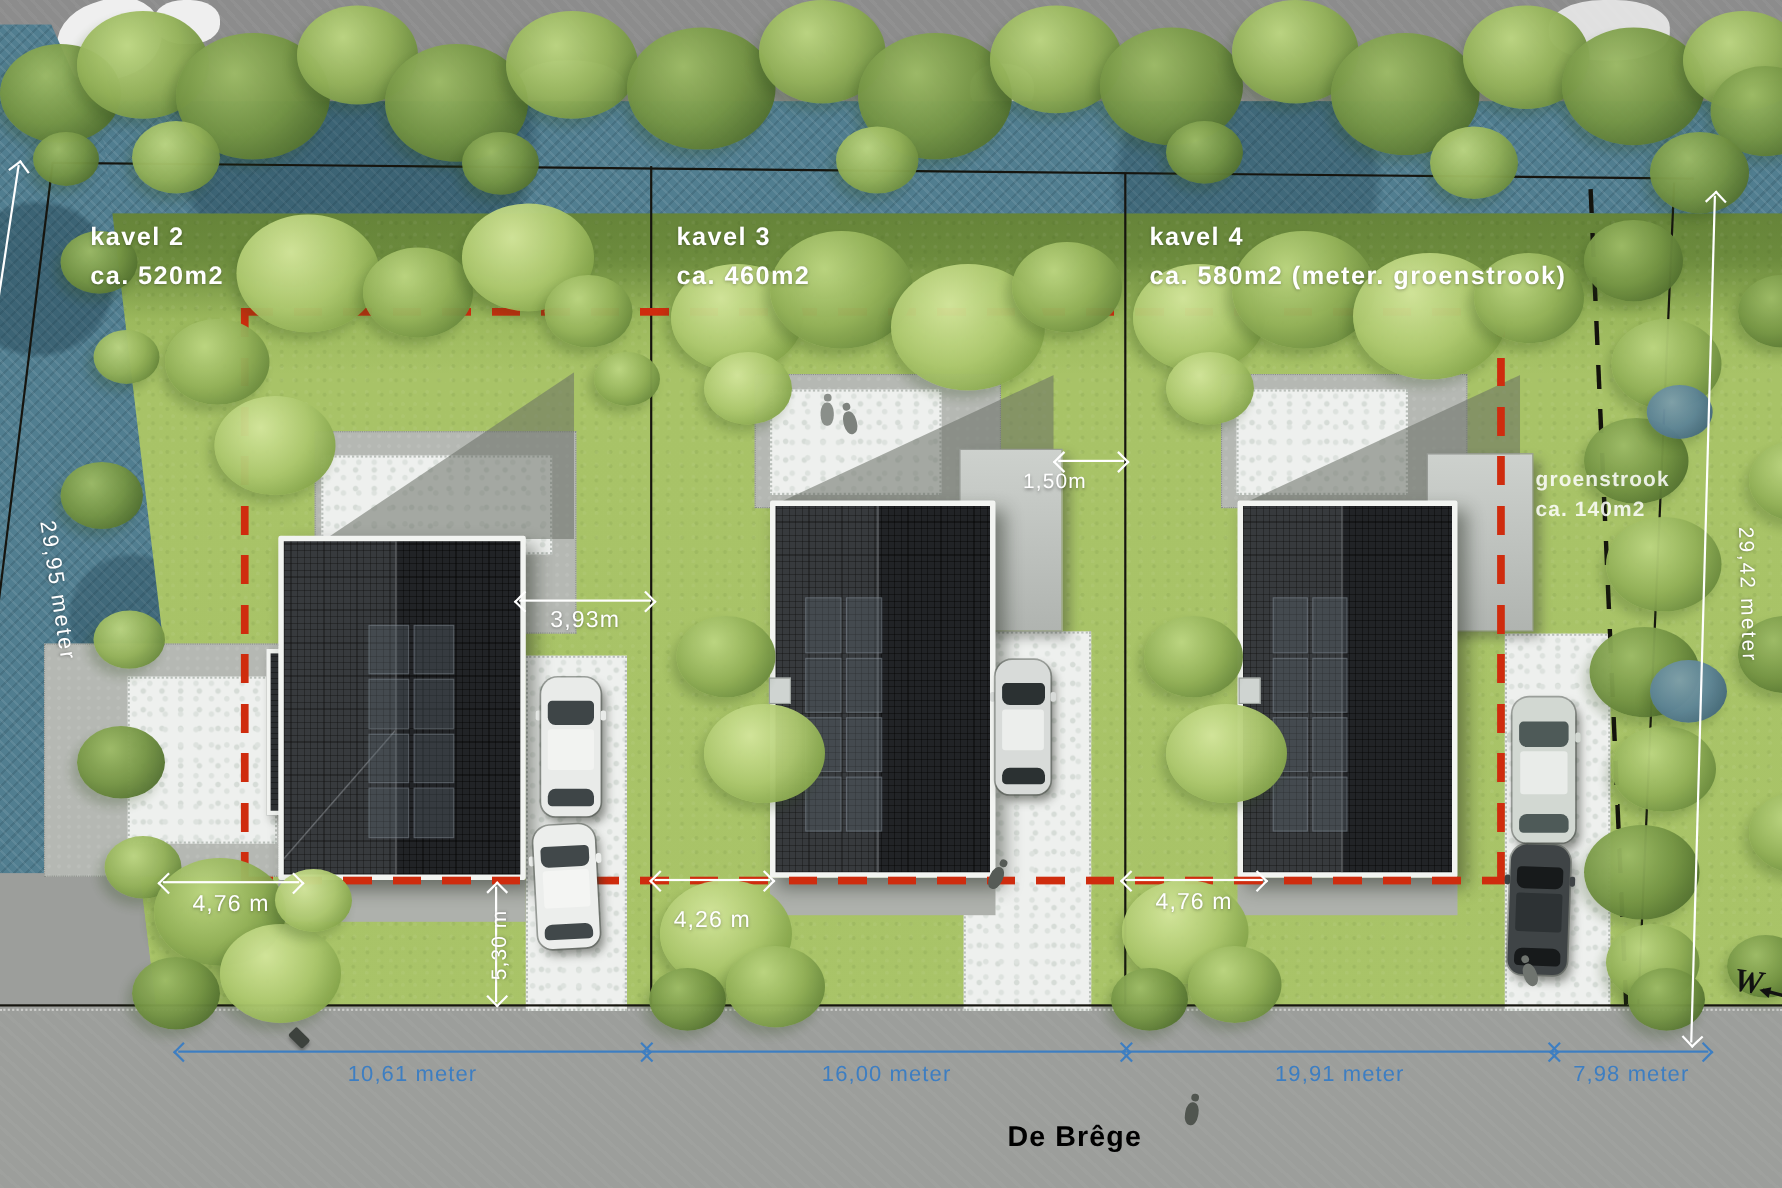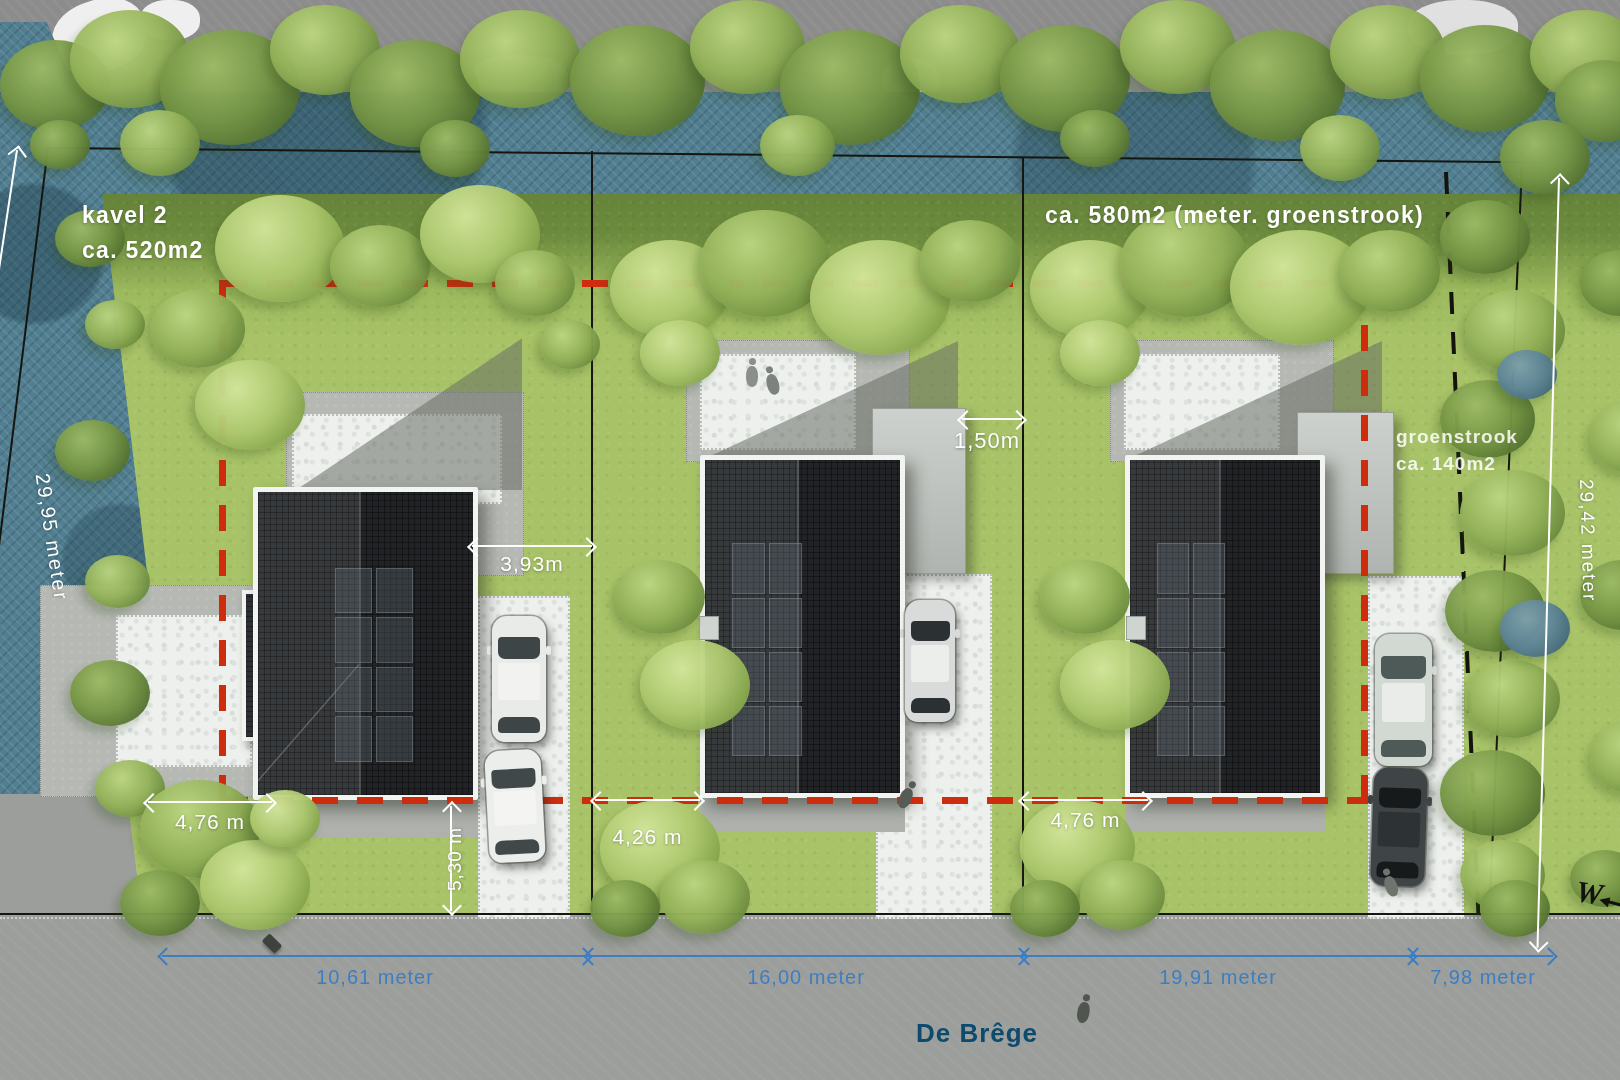--- a/index.html
+++ b/index.html
@@ -120,21 +120,21 @@
   .glabel{position:absolute;color:rgba(255,255,255,.85);font-size:19px;font-weight:600;
     letter-spacing:1px;line-height:1.4;z-index:41;}
 
   .bdim{position:absolute;height:0;border-top:2.5px solid #3d7ec2;z-index:40;}
   .bdim::before{content:"";position:absolute;left:-2px;top:-7px;width:11px;height:11px;
     border-left:2.5px solid #3d7ec2;border-bottom:2.5px solid #3d7ec2;transform:rotate(45deg);}
   .bdim::after{content:"";position:absolute;right:-2px;top:-7px;width:11px;height:11px;
     border-right:2.5px solid #3d7ec2;border-top:2.5px solid #3d7ec2;transform:rotate(45deg);}
   .blabel{position:absolute;color:#3d7ec2;font-size:20px;font-weight:500;letter-spacing:1px;
     text-align:center;z-index:40;}
-  .street-name{position:absolute;color:#0c4a6e;font-size:26px;font-weight:700;letter-spacing:1px;
+  .street-name{position:absolute;color:#000000;font-size:26px;font-weight:700;letter-spacing:1px;
     text-align:center;z-index:40;}
   .compass{position:absolute;color:#111;font-family:"Liberation Serif",serif;font-style:italic;
     font-weight:700;font-size:30px;z-index:40;transform:rotate(8deg);}
   .compass-line{position:absolute;width:26px;height:0;border-top:3px solid #111;z-index:40;transform:rotate(15deg);}
   .compass-line::before{content:"";position:absolute;left:-3px;top:-6px;border-right:10px solid #111;
     border-top:5px solid transparent;border-bottom:5px solid transparent;}
   .rot-label{position:absolute;color:#fff;font-size:20px;font-weight:500;letter-spacing:2px;
     z-index:41;transform-origin:left center;white-space:nowrap;text-shadow:0 1px 3px rgba(0,0,0,.4);}
 </style>
 </head>
@@ -354,33 +354,38 @@
   <div class="person" style="left:766px;top:366px;--pc:#7d827d;transform:rotate(-15deg);"></div>
   <div class="person" style="left:901px;top:780px;--pc:#565b56;transform:rotate(25deg);"></div>
   <div class="person" style="left:1078px;top:994px;--pc:#50554f;transform:rotate(10deg);"></div>
   <div class="person" style="left:1384px;top:868px;--pc:#6f746f;transform:rotate(-20deg);"></div>
   <div class="bench" style="left:263px;top:938px;"></div>
 
   <div class="klabel" style="left:82px;top:198px;">
     <div>kavel 2</div>
     <div>ca. 520m2</div>
   </div>
+  <div class="klabel" style="left:615px;top:198px;">
+    <div>kavel 3</div>
+    <div>ca. 460m2</div>
+  </div>
   <div class="klabel" style="left:1045px;top:198px;">
+    <div>kavel 4</div>
     <div>ca. 580m2 (meter. groenstrook)</div>
   </div>
   <div class="glabel" style="left:1396px;top:424px;width:130px;">
     <div>groenstrook</div>
     <div>ca. 140m2</div>
   </div>
 
   <div class="harrow" style="left:472px;top:545px;width:120px;"></div>
   <div class="dim-label" style="left:472px;top:552px;width:120px;">3,93m</div>
 
   <div class="harrow" style="left:962px;top:418px;width:60px;"></div>
-  <div class="dim-label" style="left:932px;top:428px;width:110px;font-size:22px;">1,50m</div>
+  <div class="dim-label" style="left:904px;top:428px;width:110px;font-size:19px;">1,50m</div>
 
   <div class="harrow" style="left:148px;top:801px;width:124px;"></div>
   <div class="dim-label" style="left:148px;top:810px;width:124px;">4,76 m</div>
 
   <div class="harrow" style="left:595px;top:799px;width:105px;"></div>
   <div class="dim-label" style="left:585px;top:808px;width:125px;margin-top:17px;">4,26 m</div>
 
   <div class="harrow" style="left:1023px;top:799px;width:125px;"></div>
   <div class="dim-label" style="left:1023px;top:808px;width:125px;">4,76 m</div>
 

